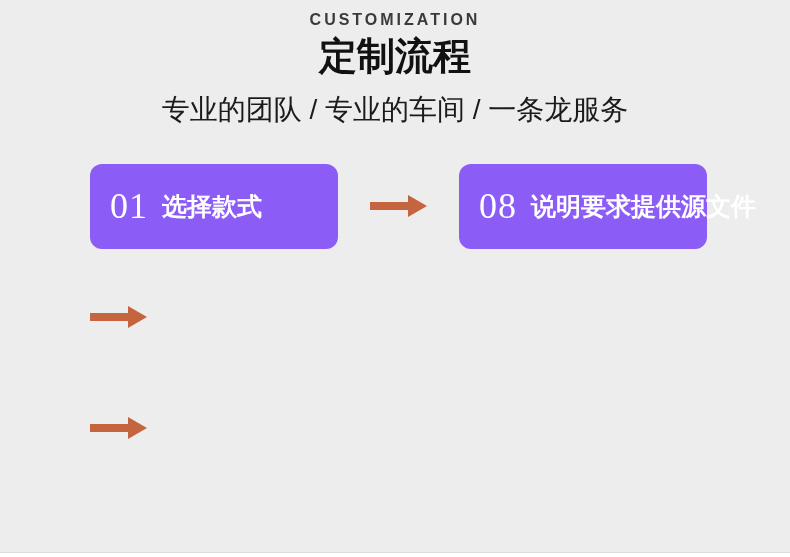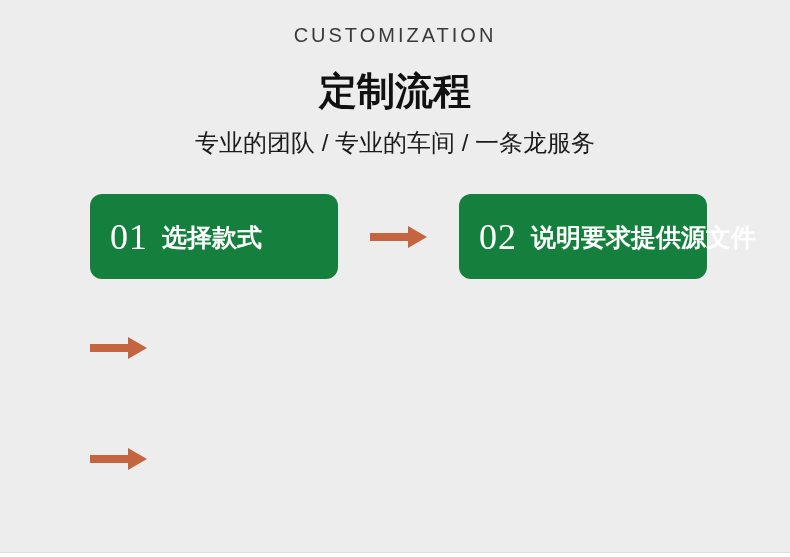--- a/index.html
+++ b/index.html
@@ -8,60 +8,60 @@
     background:#ffffff;
   }
   .page{
     position:relative;
     width:790px;
     height:557px;
     background:#ededed;
     overflow:hidden;
   }
   .eyebrow{
-    padding-top:23px;
+    padding-top:10px;
     text-align:center;
-    font-size:20px;
+    font-size:16px;
     letter-spacing:3px;
-    font-weight:400;
+    font-weight:700;
     color:#3a3a3a;
     line-height:1.2;
   }
   .title{
-    margin-top:25px;
+    margin-top:8px;
     text-align:center;
     font-size:38px;
     font-weight:700;
     color:#111111;
     line-height:1.05;
   }
   .subtitle{
     margin-top:18px;
     text-align:center;
-    font-size:24px;
+    font-size:28px;
     font-weight:400;
     color:#1b1b1b;
     line-height:1.1;
   }
   .steps{
     margin-top:38px;
     padding:0 83px 0 90px;
   }
   .step-row{
     display:flex;
     align-items:center;
     justify-content:space-between;
     height:85px;
     margin-bottom:26px;
   }
   .step-box{
     box-sizing:border-box;
     width:248px;
     height:85px;
-    background:#15803d;
+    background:#8b5cf6;
     border-radius:12px;
     display:flex;
     align-items:center;
     color:#ffffff;
   }
   .step-num{
     font-family:"Liberation Serif","DejaVu Serif",serif;
     font-size:36px;
     font-weight:400;
     letter-spacing:1px;
@@ -118,21 +118,21 @@
         <span class="step-num">01</span>
         <span class="step-text">
           <span>选择款式</span>
         </span>
       </div>
       <span class="arrow">
         <span class="shaft"></span>
         <span class="head"></span>
       </span>
       <div class="step-box">
-        <span class="step-num">02</span>
+        <span class="step-num">08</span>
         <span class="step-text">
           <span>说明要求</span>
           <span>提供源文件</span>
         </span>
       </div>
     </div>
 
     <div class="step-row">
       <span class="arrow">
         <span class="shaft"></span>

